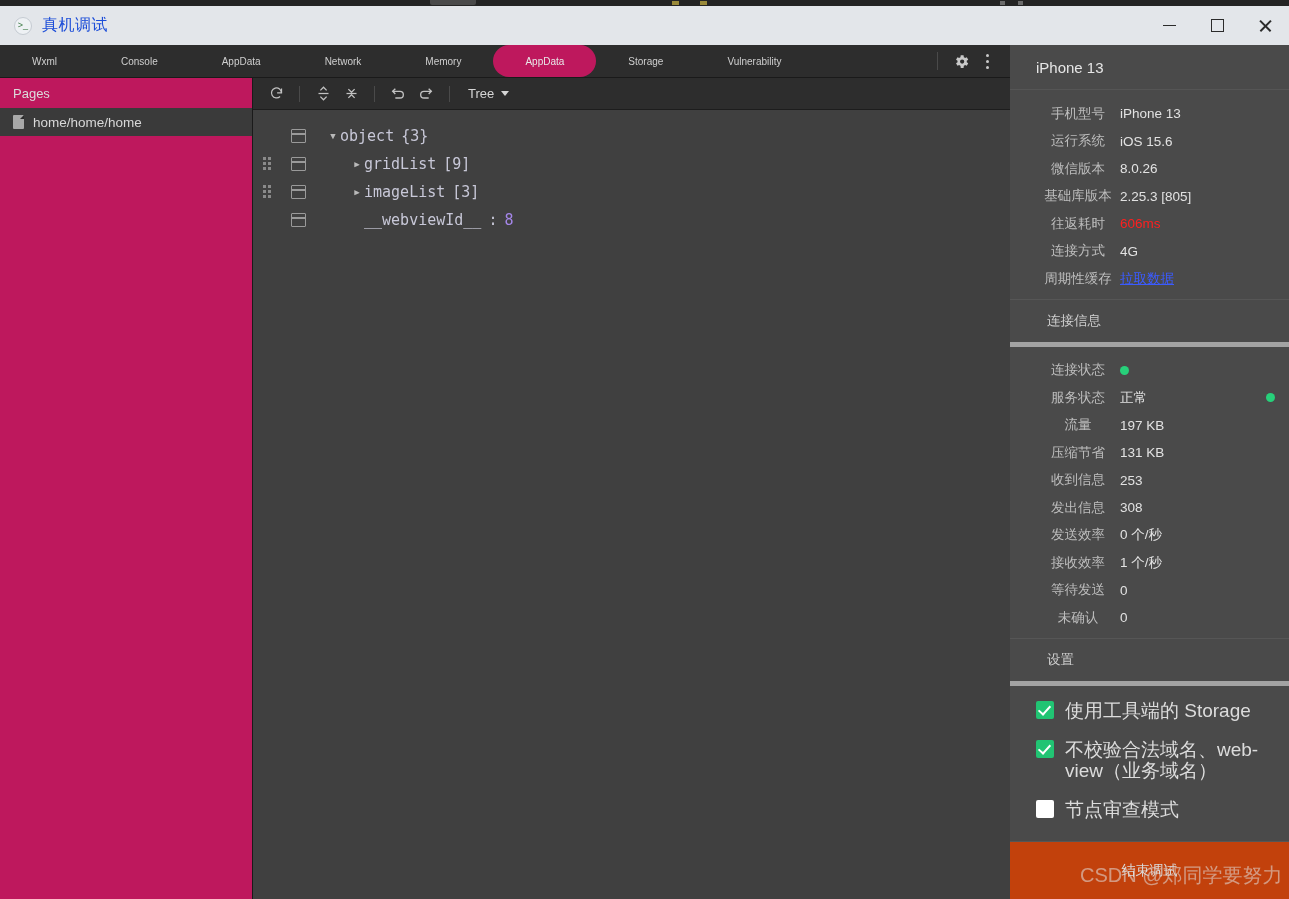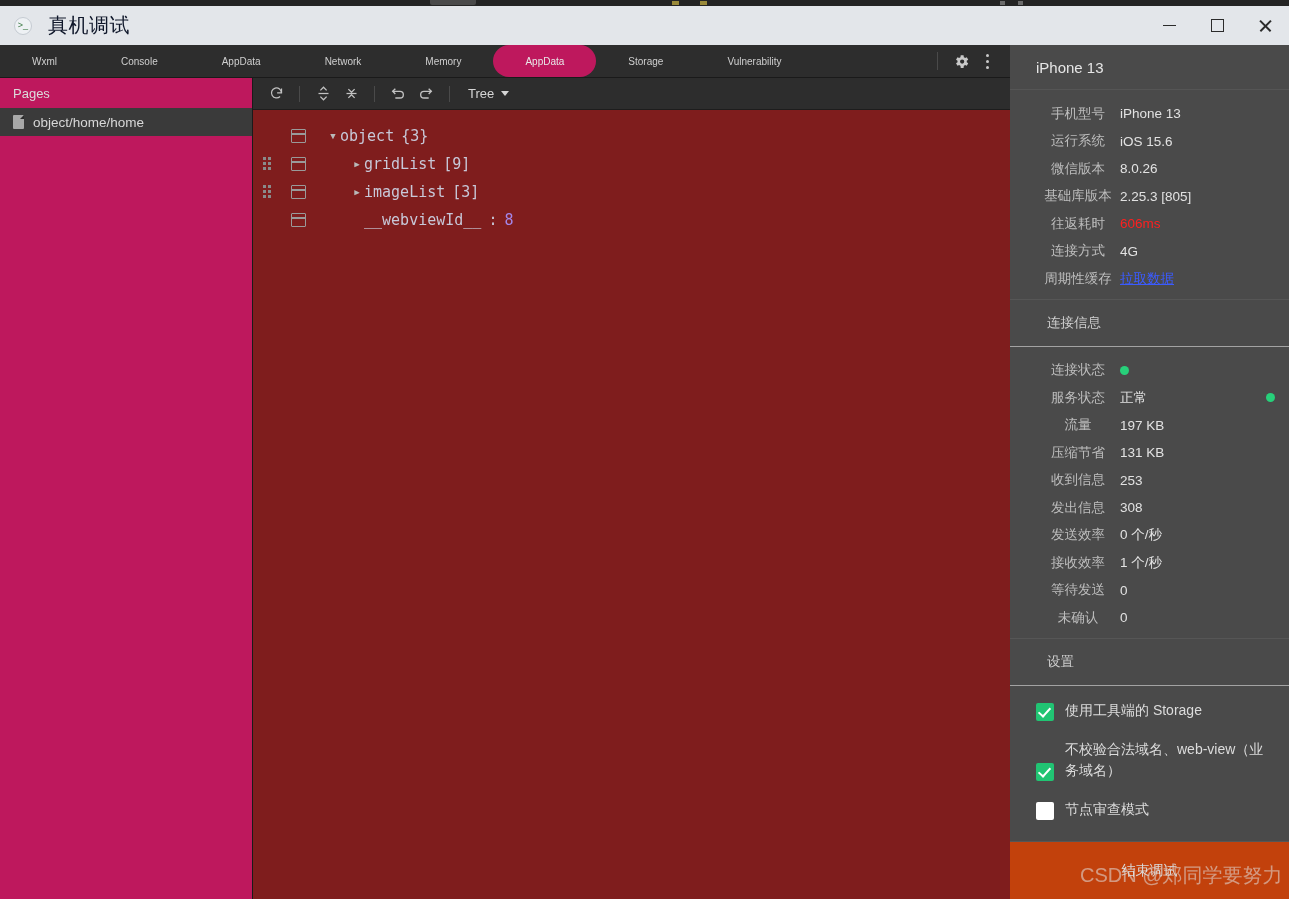--- a/index.html
+++ b/index.html
@@ -30,21 +30,21 @@
     background: #e3e6ea;
     display: flex; align-items: center;
   }
   .titlebar .app-icon {
     width: 18px; height: 18px; margin-left: 14px; border-radius: 50%;
     background: #eef1f4; border: 1px solid #c5cbd2;
     display: flex; align-items: center; justify-content: center;
     font-size: 9px; color: #3c7a45; line-height: 1;
   }
   .titlebar .title {
-    margin-left: 16px; font-size: 20px; color: #0f172a; letter-spacing: .5px;
+    margin-left: 10px; font-size: 16px; color: #1d4ed8; letter-spacing: .5px;
   }
   .win-controls { margin-left: auto; display: flex; height: 39px; }
   .win-btn {
     width: 48px; height: 39px; display: flex; align-items: center;
     justify-content: center; color: #2b2b2b;
   }
   .glyph-min { width: 13px; height: 1.5px; background: currentColor; }
   .glyph-max { width: 13px; height: 13px; border: 1.5px solid currentColor; }
   .glyph-close { position: relative; width: 15px; height: 15px; }
   .glyph-close:before, .glyph-close:after {
@@ -93,21 +93,21 @@
   }
   .file-icon:after {
     content: ""; position: absolute; right: 0; top: 0;
     border-width: 0 0 4px 4px; border-style: solid;
     border-color: transparent transparent #2b2b2b transparent;
   }
 
   
   .main {
     position: absolute; left: 253px; top: 78px; width: 757px; height: 821px;
-    background: #7f1d1d;
+    background: #404040;
   }
   .main-toolbar {
     height: 32px; display: flex; align-items: center; padding-left: 10px;
     background: #2d2d2d; border-bottom: 1px solid #1d1d1d; gap: 2px;
   }
   .tb-sep { width: 1px; height: 16px; background: #4a4a4a; margin: 0 8px; }
   .tb-btn {
     width: 26px; height: 24px; display: flex; align-items: center;
     justify-content: center; color: #c2c2c2;
   }
@@ -153,38 +153,38 @@
     position: absolute; left: 1010px; top: 45px; width: 279px; height: 854px;
     background: #4a4a4a; overflow: hidden;
   }
   .rp-header {
     height: 45px; display: flex; align-items: center; padding-left: 26px;
     font-size: 15px; color: #e6e6e6; border-bottom: 1px solid #555;
   }
   .rp-section-title {
     height: 48px; display: flex; align-items: center; padding-left: 37px;
     font-size: 13.5px; color: #cfcfcf;
-    border-top: 1px solid #565656; border-bottom: 1px solid #a3a3a3;
+    border-top: 1px solid #565656; border-bottom: 5px solid #a3a3a3;
   }
   .rp-body { padding: 10px 0 6px 0; }
   .rp-row {
     display: flex; align-items: center; min-height: 27.5px; padding: 0 14px 0 26px;
     font-size: 13.5px;
   }
   .rp-key { width: 84px; flex: none; color: #bdbdbd; text-align: center; }
   .rp-val { color: #e2e2e2; }
   .rp-val.red { color: #ff1f1f; font-weight: normal; }
   .rp-val.link { color: #3b5bff; text-decoration: underline; }
   .dot { width: 9px; height: 9px; border-radius: 50%; background: #27d07a; display: inline-block; }
   .dot-right { margin-left: auto; }
 
   .settings-body { padding: 14px 0 0 0; }
   .check-row {
-    display: flex; align-items: flex-end; padding: 0 24px 0 26px;
-    margin-bottom: 18px; font-size: 14px; color: #dcdcdc; line-height: 21px;
+    display: flex; align-items: flex-start; padding: 0 24px 0 26px;
+    margin-bottom: 18px; font-size: 19px; color: #dcdcdc; line-height: 21px;
   }
   .checkbox {
     width: 18px; height: 18px; flex: none; margin-right: 11px; margin-top: 1px;
     border-radius: 2px; background: #fff; position: relative;
   }
   .checkbox.checked { background: #21c473; }
   .checkbox.checked:after {
     content: ""; position: absolute; left: 5px; top: 2px; width: 5px; height: 10px;
     border: solid #fff; border-width: 0 2px 2px 0; transform: rotate(42deg);
   }
@@ -253,21 +253,21 @@
             <i></i>
           </span>
       </div>
     </div>
   </div>
 
   <div class="sidebar">
     <div class="sidebar-title">Pages</div>
     <div class="page-item">
       <span class="file-icon"></span>
-      <span>object/home/home</span>
+      <span>home/home/home</span>
     </div>
   </div>
 
   <div class="main">
     <div class="main-toolbar">
       <div class="tb-btn">
         <svg width="15" height="15" viewBox="0 0 24 24" fill="none" stroke="currentColor" stroke-width="2">
           <path d="M20 11a8 8 0 10-2.3 5.7"></path>
             <polyline points="20,4 20,11 13,11"></polyline>
         </svg>

